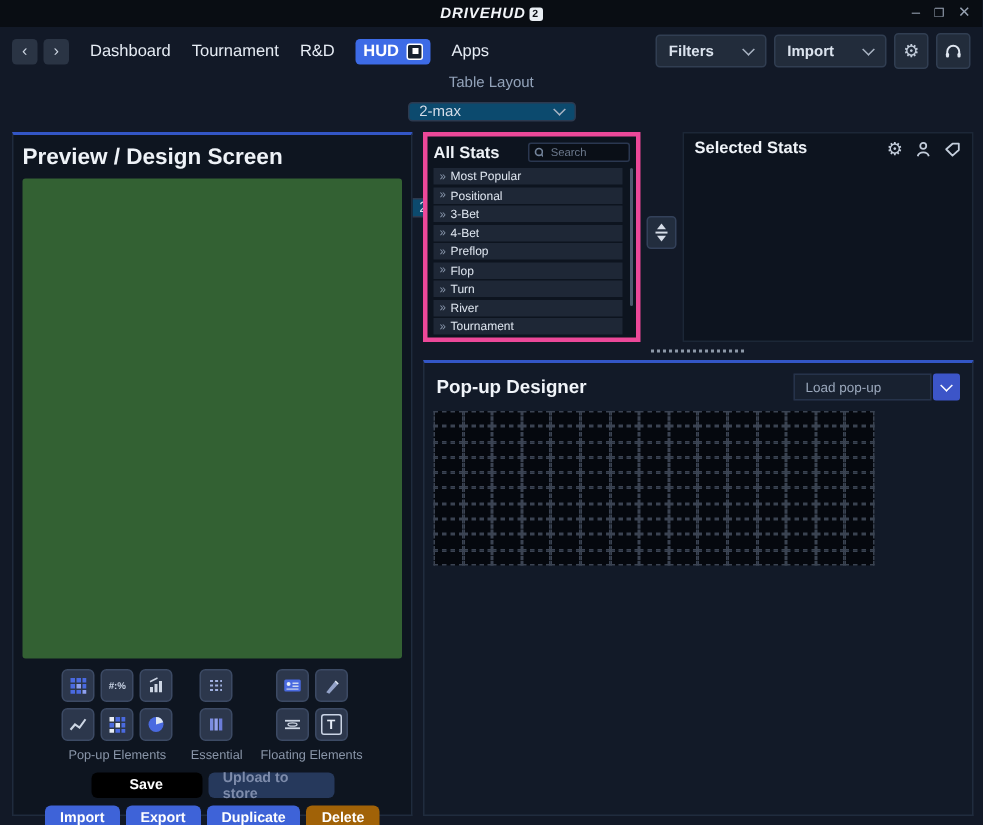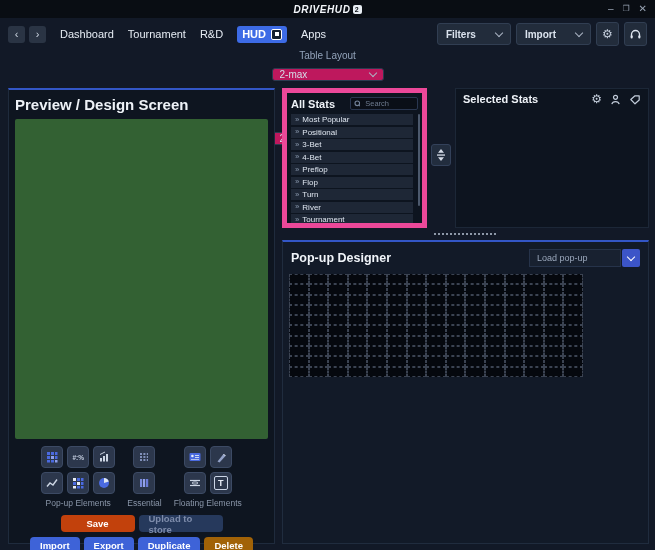--- a/index.html
+++ b/index.html
@@ -17,47 +17,47 @@
   .hud-check{width:9px;height:9px;border:1.5px solid #fff;border-radius:2px;background:#16202e;display:flex;align-items:center;justify-content:center;}
   .hud-check::after{content:"";width:4px;height:4px;background:#fff;display:block;}
   .nav-right{margin-left:auto;display:flex;align-items:center;gap:5px;}
   .dd{background:#222c3b;border:1px solid #313e52;border-radius:3px;height:20px;display:flex;align-items:center;padding:0 8px;font-size:10px;color:#dbe3ee;gap:20px;font-weight:bold;}
   .chev{width:5px;height:5px;border-right:1.5px solid #aab4c4;border-bottom:1.5px solid #aab4c4;transform:rotate(45deg);margin-top:-3px;flex:none;}
   .player-dd{width:108px;color:#5f6d82;justify-content:space-between;background:#1d2735;font-weight:normal;}
   .sq-btn{width:21px;height:22px;background:#222c3b;border:1px solid #313e52;border-radius:3px;display:flex;align-items:center;justify-content:center;font-size:13px;color:#cfd9e6;}
 
   .toolbar{height:36px;display:flex;align-items:center;padding:0 8px;gap:7px;font-size:10px;flex-direction:column;}
   .tb-label{color:#93a3ba;}
-  .tb-select{width:112px;height:20px;background:#be185d;border:1px solid #2c3a50;border-radius:3px;display:flex;align-items:center;justify-content:space-between;padding:0 7px;color:#d5dde9;box-sizing:border-box;}
+  .tb-select{width:112px;height:20px;background:#0c4a6e;border:1px solid #2c3a50;border-radius:3px;display:flex;align-items:center;justify-content:space-between;padding:0 7px;color:#d5dde9;box-sizing:border-box;}
   .tool-icon-btn{width:22px;height:20px;background:#2b3545;border:1px solid #3a4860;border-radius:4px;display:flex;align-items:center;justify-content:center;margin-left:3px;}
 
   .content{display:flex;padding:2px 6px 0 8px;gap:7px;height:458px;box-sizing:border-box;}
   .left-panel{width:267px;background:#0e1520;border:1px solid #1f2b3d;border-top:2px solid #3356c6;box-sizing:border-box;display:flex;flex-direction:column;flex:none;}
   .panel-title{font-size:15px;font-weight:bold;padding:6px 6px 6px;color:#eef2f7;}
   .table-preview{height:320px;margin:0 6px;background:#336133;border-radius:2px;flex:none;}
   .groups{display:flex;justify-content:center;align-items:flex-start;gap:12px;margin-top:7px;}
   .group{display:flex;flex-direction:column;align-items:center;}
   .tiles{display:grid;gap:4px;}
   .tiles.c1{grid-template-columns:22px;}
   .tiles.c3{grid-template-columns:repeat(3,22px);}
   .tiles.c2{grid-template-columns:repeat(2,22px);}
   .tile{width:22px;height:22px;background:#2c374c;border:1px solid #3c4a64;border-radius:4px;display:flex;align-items:center;justify-content:center;box-sizing:border-box;}
   .group-label{font-size:8.5px;color:#8a96a9;margin-top:4px;white-space:nowrap;}
   .hashpct{font-size:6.5px;font-weight:bold;color:#c8d2e4;letter-spacing:0;}
   .ttool{font-weight:bold;font-size:9px;color:#e6ecf6;border:1.3px solid #cbd5e6;border-radius:2px;width:12px;height:12px;display:flex;align-items:center;justify-content:center;}
   .act-row{display:flex;justify-content:center;gap:4px;margin-top:7px;}
   .btn{border-radius:4px;height:17px;display:flex;align-items:center;justify-content:center;font-size:9.5px;font-weight:bold;color:#fff;padding:0 10px;box-sizing:border-box;}
-  .btn-save{width:74px;background:#c2410c;}
+  .btn-save{width:74px;background:#000000;}
   .btn-upload{width:84px;background:#26395c;color:#7e8cab;}
   .btn-blue{background:#3e63d8;}
   .btn-delete{background:#a16207;}
 
   .right-col{flex:1;display:flex;flex-direction:column;min-width:0;}
   .stats-row{display:flex;height:140px;flex:none;}
-  .all-stats{width:145px;background:#0d141f;border:5px solid #ec4899;box-sizing:border-box;position:relative;padding:4px;overflow:hidden;flex:none;}
+  .all-stats{width:145px;background:#0d141f;border:3px solid #ec4899;box-sizing:border-box;position:relative;padding:4px;overflow:hidden;flex:none;}
   .as-head{display:flex;align-items:center;justify-content:space-between;}
   .as-title{font-size:11px;font-weight:bold;color:#eef2f7;}
   .search{width:68px;height:13px;background:#0a0f17;border:1px solid #2a3750;border-radius:2px;display:flex;align-items:center;gap:3px;padding:0 3px;box-sizing:border-box;}
   .search input{background:transparent;border:0;outline:0;width:100%;font-size:7.5px;color:#aab6c8;font-family:"Liberation Sans",sans-serif;}
   .search input::placeholder{color:#6d7a8e;}
   .stat-list{margin-top:4px;display:flex;flex-direction:column;gap:1.5px;margin-right:5px;}
   .stat-row{height:11px;background:#1e2736;display:flex;align-items:center;gap:4px;padding:0 4px;font-size:8px;color:#dfe6f0;flex:none;}
   .dchev{color:#8593a8;font-size:8px;letter-spacing:-1px;line-height:1;}
   .as-scroll{position:absolute;right:2px;top:21px;width:2px;height:92px;background:#4c596d;border-radius:1px;}
   .mid-gap{width:28px;display:flex;align-items:flex-start;justify-content:center;flex:none;}

